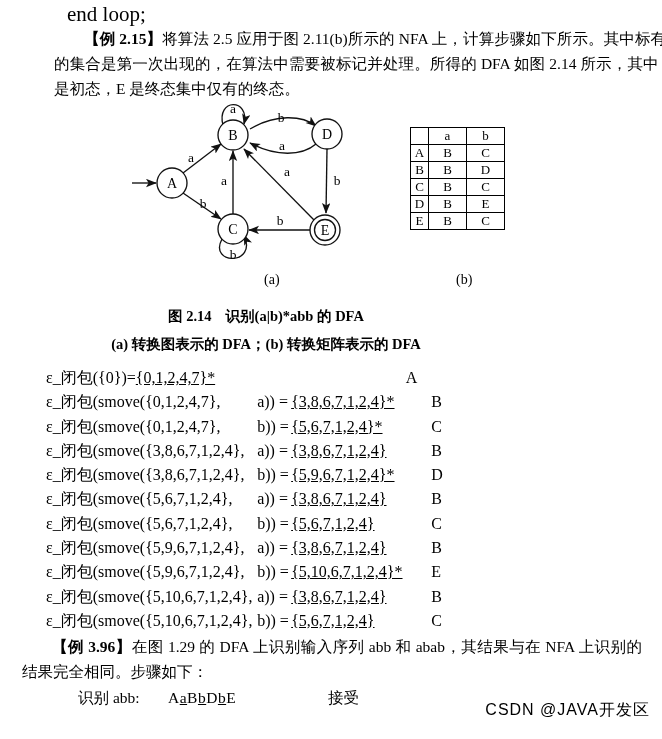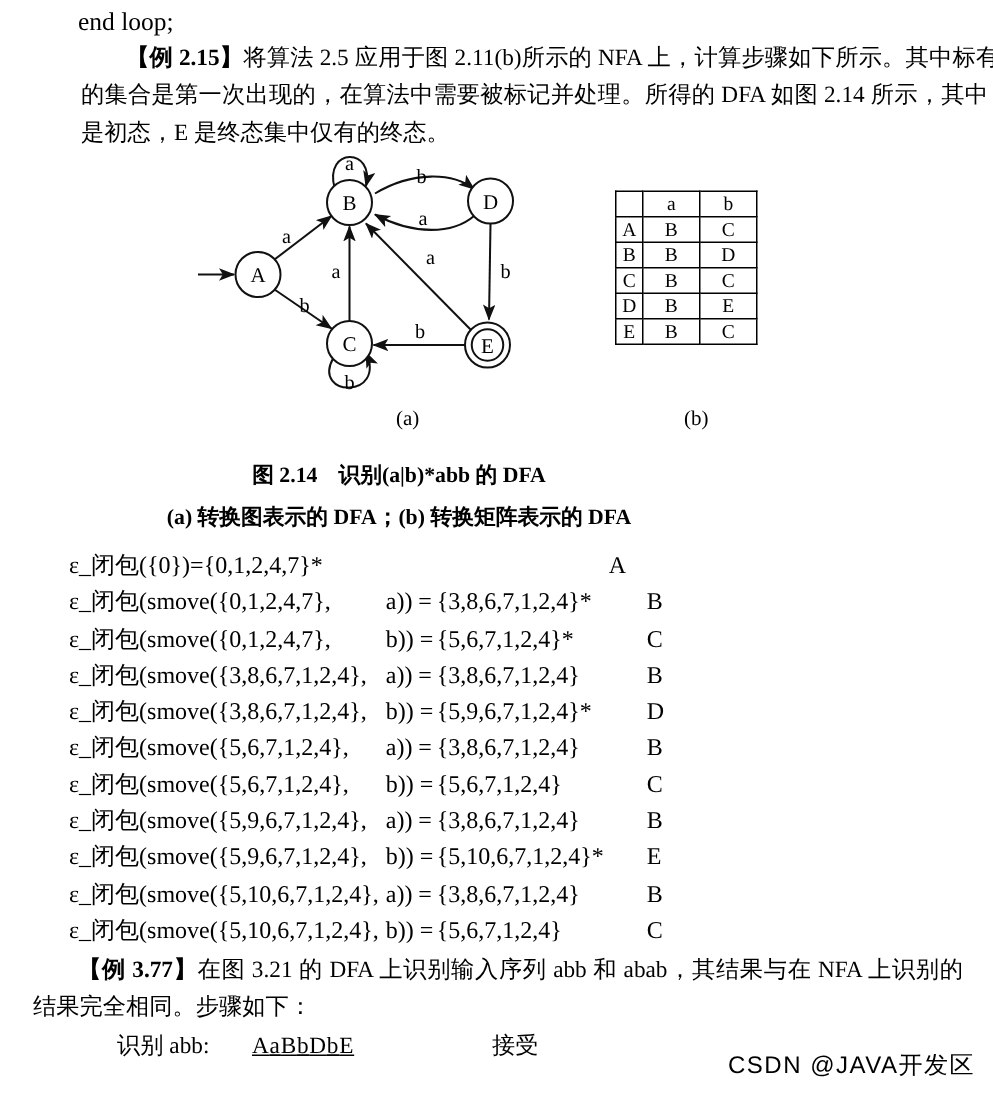--- a/index.html
+++ b/index.html
@@ -26,22 +26,23 @@
   
   .para {
     position: absolute;
     font-size: 15.5px;
     line-height: 25px;
     text-align: justify;
     letter-spacing: 0px;
   }
   .first-line {
     position: absolute;
-    font-size: 17px;
+    font-size: 21px;
     line-height: 25px;
+    margin-left: 15px;
   }
   .bold { font-weight: bold; }
 
   #intro-para {
     left: 22px;
     top: 26px;
     width: 620px;
     text-indent: 30px;
     margin-left: 32px;
   }
@@ -118,21 +119,21 @@
   .closure-row {
     display: flex;
     align-items: baseline;
     height: 24.3px;
     white-space: pre;
   }
   .c-prefix { }
   .c-expr  { display: inline-block; }
   .c-arg   { display: inline-block; width: 112px; }
   .c-sym   { display: inline-block; width: 34px; }
-  .c-result{ display: inline-block; width: 140px; }
+  .c-result{ display: inline-block; width: 140px; text-decoration: underline; }
   .c-state { display: inline-block; width: 20px; text-align: left; }
 
   .row-first .c-expr { }
 
   
   #closing-para {
     position: absolute;
     left: 22px;
     top: 634px;
     width: 620px;
@@ -150,21 +151,21 @@
     font-size: 15.5px;
     line-height: 24px;
   }
   .rec-row {
     display: flex;
     align-items: flex-start;
     height: 24px;
     white-space: pre;
   }
   .rec-label  { display: inline-block; width: 90px; }
-  .rec-seq    { display: inline-block; width: 160px; letter-spacing: 0.5px; text-decoration: underline; }
+  .rec-seq    { display: inline-block; width: 160px; letter-spacing: 0.5px; }
   .rec-seq u  { text-decoration: underline; }
   .rec-result { display: inline-block; }
 
   
   #watermark {
     position: absolute;
     right: 12px;
     top: 700px;
     font-size: 16px;
     color: #000000;
@@ -335,21 +336,21 @@
 
     <div class="closure-row">
       <span class="c-prefix">ε_闭包</span><span class="c-expr">(smove(</span><span class="c-arg">{5,10,6,7,1,2,4},</span><span class="c-sym">a)) =</span><span class="c-result">{3,8,6,7,1,2,4}</span><span class="c-state">B</span>
     </div>
 
     <div class="closure-row">
       <span class="c-prefix">ε_闭包</span><span class="c-expr">(smove(</span><span class="c-arg">{5,10,6,7,1,2,4},</span><span class="c-sym">b)) =</span><span class="c-result">{5,6,7,1,2,4}</span><span class="c-state">C</span>
     </div>
   </div>
 
-  <div id="closing-para"><span class="bold">【例 3.77】</span><span>在图 3.21 的 DFA 上识别输入序列 abb 和 abab，其结果与在 NFA 上识别的结果完全相同。步骤如下：</span></div>
+  <div id="closing-para"><span class="bold">【例 3.96】</span><span>在图 1.29 的 DFA 上识别输入序列 abb 和 abab，其结果与在 NFA 上识别的结果完全相同。步骤如下：</span></div>
 
   <div id="recognition">
     <div class="rec-row">
       <span class="rec-label">识别 abb:</span><span class="rec-seq">A<u>a</u>B<u>b</u>D<u>b</u>E</span><span class="rec-result">接受</span>
     </div>
   </div>
 
   <div id="watermark">CSDN @JAVA开发区</div>
 
 </div>

